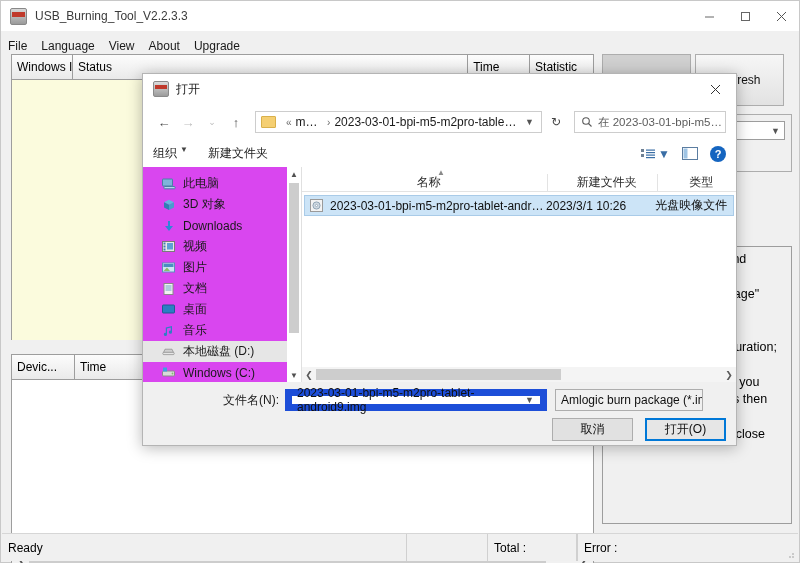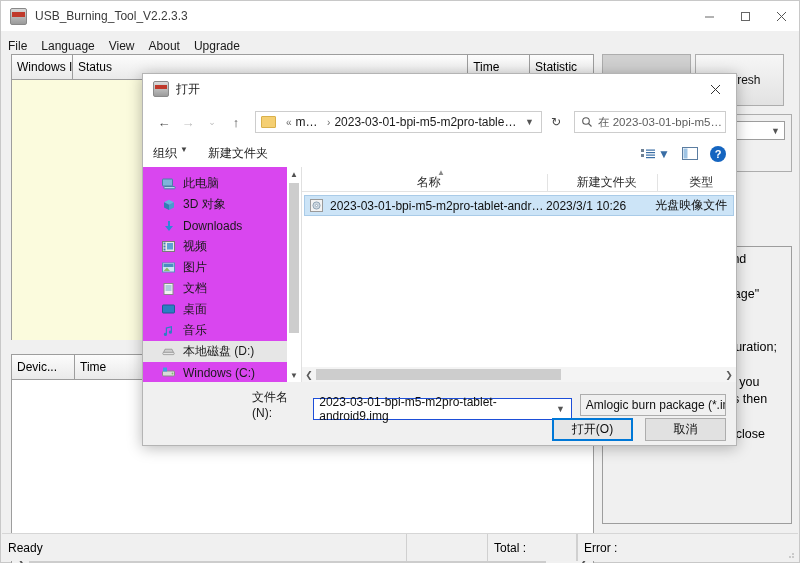--- a/index.html
+++ b/index.html
@@ -117,22 +117,22 @@
   .frow{height:21px;display:flex;align-items:center;background:#cce4f7;border:1px solid #a9cbe8;box-sizing:border-box;margin:3px 2px 0 2px;}
   .file-ico{width:15px;height:14px;margin:0 6px 0 4px;flex:0 0 auto;display:flex;align-items:center;justify-content:center;}
   .fc{font-size:12px;color:#101010;white-space:nowrap;overflow:hidden;text-overflow:ellipsis;}
   .fhscroll{position:absolute;left:0;right:0;bottom:0;height:15px;background:#f4f4f4;display:flex;align-items:center;}
   .fhs-arrow{width:14px;height:15px;display:flex;align-items:center;justify-content:center;color:#5a5a5a;font-size:9px;}
   .fhs-thumb{height:11px;background:#cdcdcd;}
 
   .dlg-foot{position:absolute;left:0;right:0;bottom:0;height:63px;background:#f0f0f0;}
   .fnrow{display:flex;align-items:center;position:absolute;left:0;right:10px;top:7px;}
   .fnlabel{font-size:12px;color:#1a1a1a;margin-right:6px;}
-  .fninput{width:262px;height:22px;border:1px solid #1d4ed8;background:#fff;display:flex;align-items:center;
-     padding-left:5px;box-sizing:border-box;font-size:12px;color:#101010;margin-top:8px;}
+  .fninput{width:262px;height:22px;border:7px solid #1d4ed8;background:#fff;display:flex;align-items:center;
+     padding-left:5px;box-sizing:border-box;font-size:12px;color:#101010;}
   .fn-chev{margin-left:auto;padding:0 6px;color:#555;font-size:9px;}
   .typesel{width:148px;height:22px;border:1px solid #adadad;background:#f0f0f0;display:flex;align-items:center;
      padding-left:5px;box-sizing:border-box;font-size:12px;color:#101010;margin-left:8px;overflow:hidden;white-space:nowrap;}
   .btnrow2{position:absolute;right:10px;top:36px;display:flex;gap:12px;}
   .dbtn{width:81px;height:23px;background:#e1e1e1;border:1px solid #adadad;display:flex;align-items:center;
      justify-content:center;font-size:12px;color:#0d0d0d;box-sizing:border-box;}
   .dbtn.primary{border:2px solid #0078d7;background:#e6e6e6;}
 </style>
 </head>
 <body>
@@ -441,30 +441,30 @@
         <div class="fhscroll">
           <div class="fhs-arrow">❮</div>
           <div class="fhs-thumb" style="width:245px"></div>
           <div class="fhs-arrow" style="margin-left:auto">❯</div>
         </div>
       </div>
     </div>
 
     <div class="dlg-foot">
       <div class="fnrow">
-        <span class="fnlabel" style="margin-left:109px">文件名(N):</span>
+        <span class="fnlabel" style="margin-left:80px">文件名(N):</span>
         <div class="fninput">
           <span>2023-03-01-bpi-m5-m2pro-tablet-android9.img</span>
           <span class="fn-chev">▼</span>
         </div>
         <div class="typesel">
           <span>Amlogic burn package (*.img</span>
 
         </div>
       </div>
       <div class="btnrow2">
+        <div class="dbtn">取消</div>
         <div class="dbtn primary">打开(O)</div>
-        <div class="dbtn">取消</div>
       </div>
     </div>
 
   </div>
 </div>
 
 </body></html>

